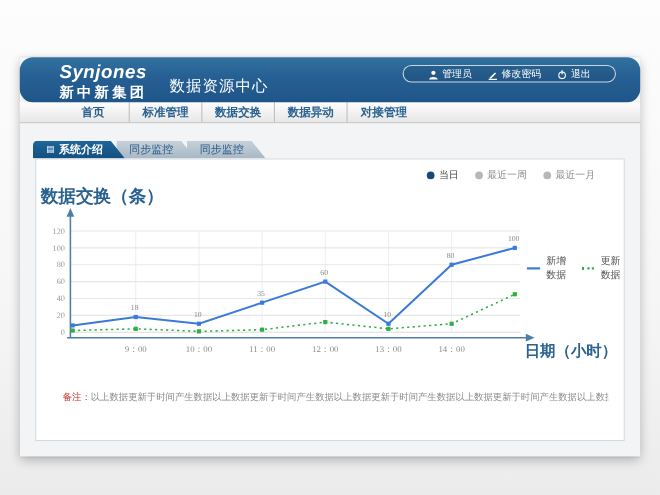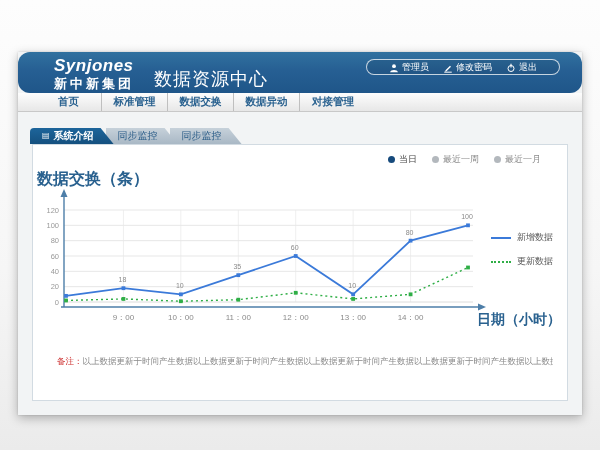--- a/index.html
+++ b/index.html
@@ -14,32 +14,32 @@
     background:#f2f4f5; box-shadow:0 3px 10px rgba(0,0,0,.28), 0 0 2px rgba(0,0,0,.15);
   }
   
   .hdr {
     height:41px; background:linear-gradient(180deg,#31719f 0%,#265f93 45%,#1f5689 100%);
     display:flex; align-items:center; padding:0 14px 0 36px; position:relative;border-radius:12px;
   }
   .logo { color:#fff; line-height:1; margin-top:2px; }
   .logo .l1 { font-size:17px; font-weight:bold; font-style:italic; letter-spacing:.5px; }
   .logo .l2 { font-size:13px; font-weight:bold; letter-spacing:3px; margin-top:3px; }
-  .app-title { color:#fff; font-size:18px; margin-left:20px; margin-top:12px; letter-spacing:1px; }
+  .app-title { color:#fff; font-size:14px; margin-left:20px; margin-top:12px; letter-spacing:1px; }
   .userbar {
     position:absolute; right:22px; top:7px; height:16px;
     border:1px solid rgba(255,255,255,.75); border-radius:9px;
     background:rgba(0,0,0,.08); display:flex; align-items:flex-end; padding:0 22px; gap:14px;
   }
   .uitem { display:flex; align-items:center; gap:3px; color:#fff; font-size:9px; cursor:pointer; }
   .uitem svg { display:block; }
   
   .nav {
     height:19px; background:linear-gradient(180deg,#fdfdfd,#e7e7e7);
-    border-bottom:1px solid #c8c8c8; display:flex; align-items:stretch; padding-left:18px;
+    border-bottom:1px solid #c8c8c8; display:flex; align-items:stretch; padding-left:34px;
   }
   .nav-item {
     width:66px; display:flex; align-items:center; justify-content:center;
     color:#29618f; font-size:10.5px; font-weight:bold; cursor:pointer;
     border-right:1px solid #bfbfbf;
   }
   .nav-item:last-child { border-right:none; }
   
   .content { position:relative; height:303px; }
   .tabs { position:absolute; left:12px; top:16px; height:16px; display:flex; }
@@ -50,32 +50,32 @@
     background:linear-gradient(180deg,#c6d1da,#a9b8c5); color:#2b5d88;
   }
   .tab.active {
     background:linear-gradient(180deg,#1d659b,#15507f); color:#fff; z-index:3;
     border-radius:4px 0 0 0; font-weight:bold;
   }
   .tab .ticon { font-size:8px; line-height:1; }
   
   .card {
     position:absolute; left:14px; top:32px; width:536px; height:257px;
-    background:#fff; border:1px solid #d2dbe2;
+    background:#fff; border:1px solid #d2dbe2;font-family:Liberation Serif, serif;
   }
   .radios { position:absolute; top:8px; right:26px; display:flex; gap:15px; }
   .radio { display:flex; align-items:center; gap:4px; font-size:9px; cursor:pointer; }
   .radio .dot { width:7px; height:7px; border-radius:50%; background:#b3b8bd; }
   .radio.sel .dot { background:#164a7c; }
   .radio { color:#8a8a8a; }
   .radio.sel { color:#444; }
   .ylabel { position:absolute; left:4px; top:24px; color:#29618f; font-size:16px; font-weight:bold; }
   .xlabel { position:absolute; left:444px; top:166px; color:#29618f; font-size:14px; font-weight:bold; }
   .chart-wrap { position:absolute; left:0; top:0; width:536px; height:257px; }
-  .legend { position:absolute; left:458px; top:86px; display:flex; flex-direction:column; gap:11px; }
+  .legend { position:absolute; left:446px; top:86px; display:flex; flex-direction:row; gap:11px; }
   .leg-row { display:flex; align-items:center; gap:6px; font-size:9px; color:#555; }
   .leg-sample { width:20px; height:0; border-top-width:2px; }
   .note { position:absolute; left:24px; top:211px; width:496px; font-size:8.5px;
           white-space:nowrap; overflow:hidden; color:#8a8a8a; }
   .note .pre { color:#cc2a2a; }
 </style>
 </head>
 <body>
 
 <div class="window">

